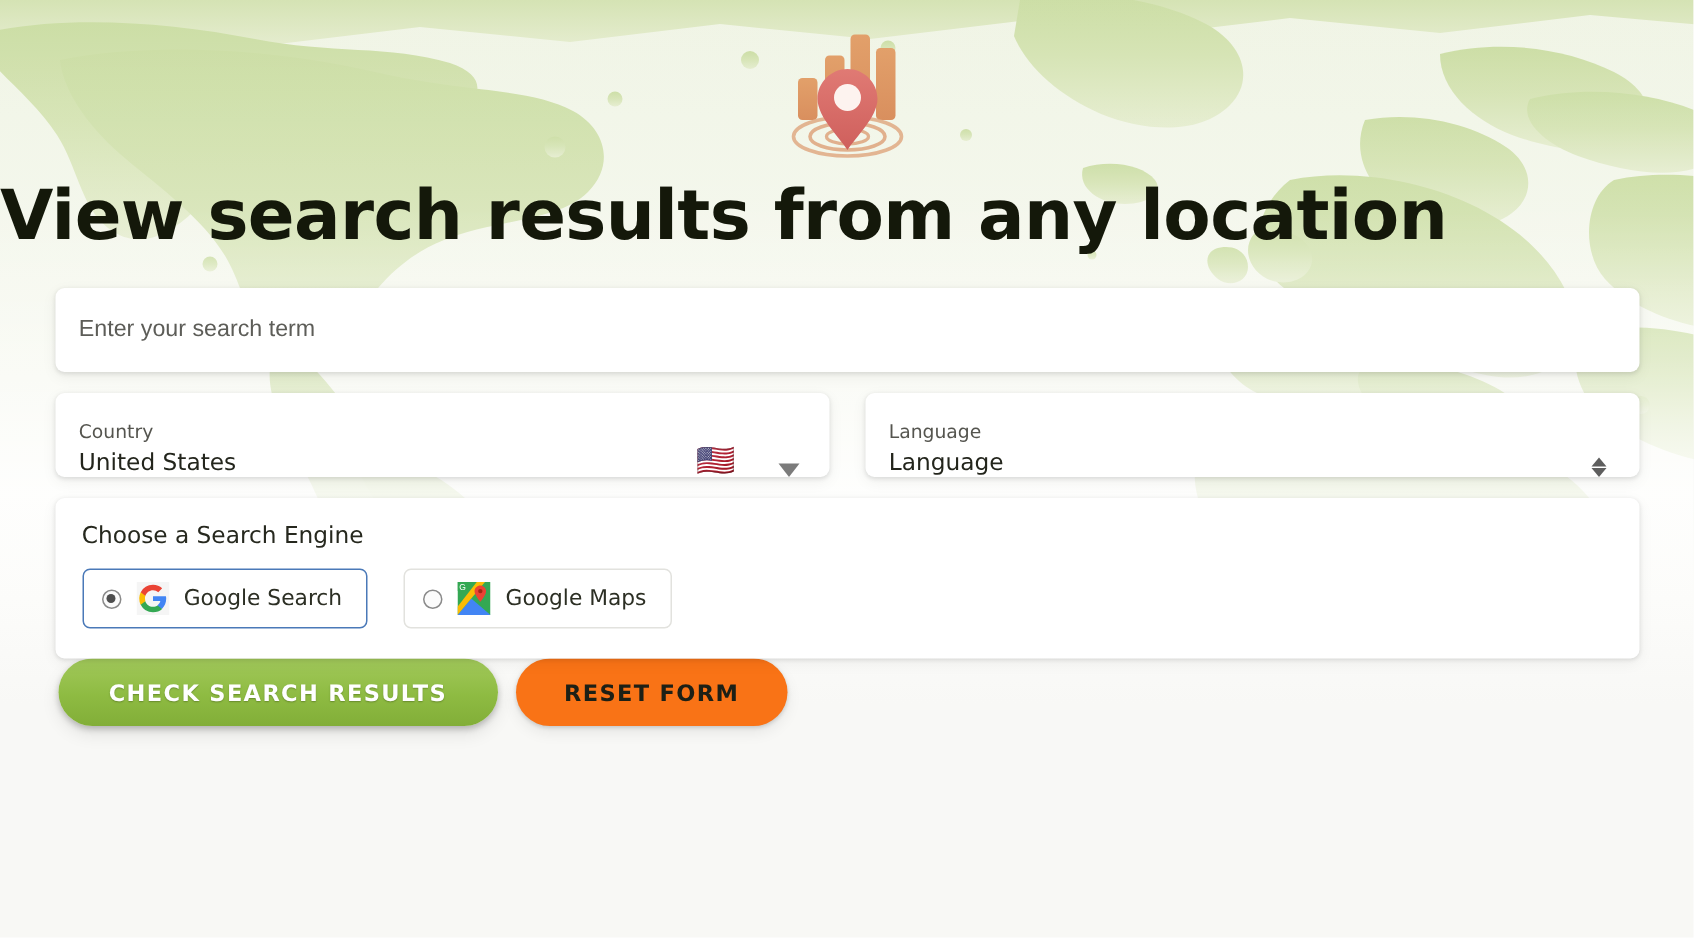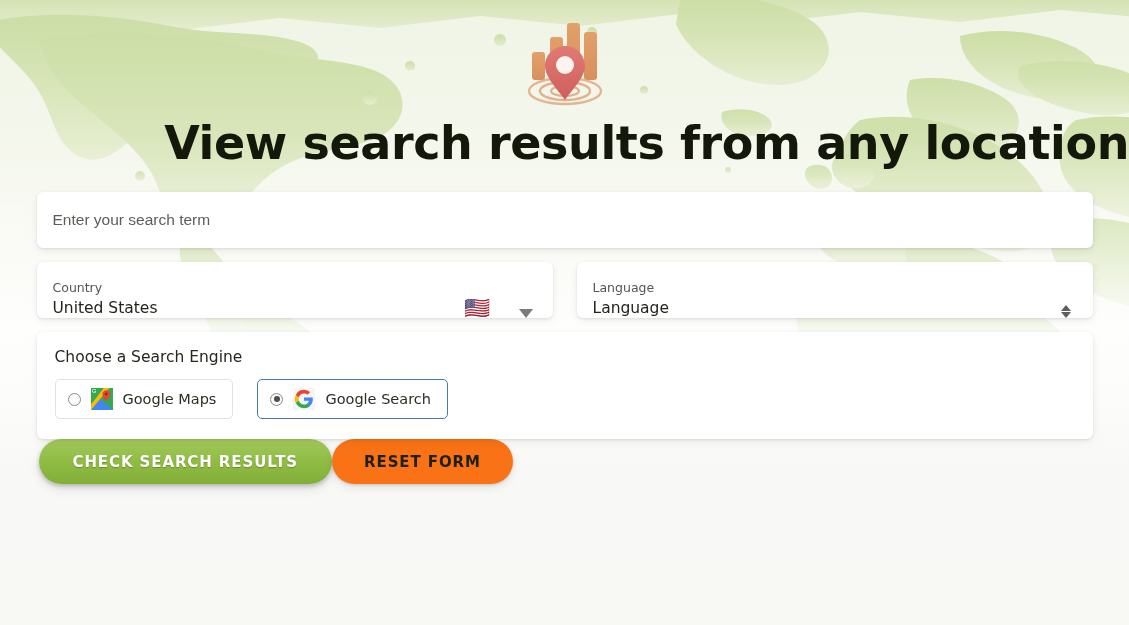--- a/index.html
+++ b/index.html
@@ -54,21 +54,21 @@
 
   #logo-wrap {
     width: 100%;
     display: flex;
     justify-content: center;
     padding-top: 14px;
     height: 110px;
   }
 
   #page-title {
-    text-align: right;
+    text-align: left;
     font-size: 46px;
     line-height: 54px;
     font-weight: bold;
     color: #14180a;
     letter-spacing: -0.4px;
     margin-top: 6px;
     font-family: "DejaVu Sans", "Liberation Sans", sans-serif;
   }
 
   
@@ -202,20 +202,21 @@
     font-size: 14.5px;
     color: #2c2f24;
     white-space: nowrap;
     font-family: "DejaVu Sans", "Liberation Sans", sans-serif;
   }
 
   
   #buttons {
     display: flex;
     align-items: center;
+    gap: 12px;
     padding-left: 2px;
   }
   .btn {
     height: 45px;
     border-radius: 24px;
     border: none;
     display: flex;
     align-items: center;
     justify-content: center;
     font-size: 15px;
@@ -383,47 +384,47 @@
         </span>
       </div>
 
     </div>
 
     <div class="card" id="engine-card">
       <div id="engine-heading">Choose a Search Engine</div>
 
       <div id="engine-options">
 
+        <div class="engine-opt selected">
+          <span class="radio"></span>
+          <svg class="engine-icon" viewBox="0 0 24 24">
+            <rect x="0" y="0" width="24" height="24" fill="#f5f5f5"></rect>
+            <path d="M21.6 12.22c0-.64-.06-1.25-.17-1.84H12v3.48h5.38a4.6 4.6 0 0 1-2 3.02v2.5h3.23c1.89-1.74 2.99-4.3 2.99-7.16z" fill="#4285f4"></path>
+            <path d="M12 22c2.7 0 4.96-.9 6.61-2.43l-3.23-2.5c-.9.6-2.05.95-3.38.95-2.6 0-4.8-1.75-5.59-4.11H3.07v2.58A10 10 0 0 0 12 22z" fill="#34a853"></path>
+            <path d="M6.41 13.91a5.99 5.99 0 0 1 0-3.82V7.51H3.07a10 10 0 0 0 0 8.98l3.34-2.58z" fill="#fbbc05"></path>
+            <path d="M12 5.98c1.47 0 2.79.51 3.83 1.5l2.86-2.86C16.95 2.99 14.7 2 12 2A10 10 0 0 0 3.07 7.51l3.34 2.58C7.2 7.73 9.4 5.98 12 5.98z" fill="#ea4335"></path>
+          </svg>
+          <span class="engine-label">Google Search</span>
+        </div>
+
         <div class="engine-opt">
           <span class="radio"></span>
           <svg class="engine-icon" viewBox="0 0 24 24">
             <rect x="0" y="0" width="24" height="24" fill="#34a853"></rect>
             <path d="M0 24 L10 12 L24 24 Z" fill="#4285f4"></path>
             <path d="M0 18 L14 0 L20 0 L0 24 Z" fill="#fbbc05"></path>
             <path d="M24 2 L24 24 L13 24 Z" fill="#ffffff" opacity="0.0"></path>
             <path d="M16.6 2.5c2.3 0 4.2 1.9 4.2 4.2 0 3-4.2 7.6-4.2 7.6s-4.2-4.6-4.2-7.6c0-2.3 1.9-4.2 4.2-4.2z" fill="#ea4335"></path>
             <circle cx="16.6" cy="6.6" r="1.6" fill="#a52714"></circle>
             <path d="M0 0 L7.5 0 L7.5 6.5 L0 6.5 Z" fill="#34a853"></path>
             <text x="1.2" y="5.6" font-size="6.2" font-family="Liberation Sans, sans-serif" fill="#ffffff">G</text>
           </svg>
           <span class="engine-label">Google Maps</span>
         </div>
 
-        <div class="engine-opt selected">
-          <span class="radio"></span>
-          <svg class="engine-icon" viewBox="0 0 24 24">
-            <rect x="0" y="0" width="24" height="24" fill="#f5f5f5"></rect>
-            <path d="M21.6 12.22c0-.64-.06-1.25-.17-1.84H12v3.48h5.38a4.6 4.6 0 0 1-2 3.02v2.5h3.23c1.89-1.74 2.99-4.3 2.99-7.16z" fill="#4285f4"></path>
-            <path d="M12 22c2.7 0 4.96-.9 6.61-2.43l-3.23-2.5c-.9.6-2.05.95-3.38.95-2.6 0-4.8-1.75-5.59-4.11H3.07v2.58A10 10 0 0 0 12 22z" fill="#34a853"></path>
-            <path d="M6.41 13.91a5.99 5.99 0 0 1 0-3.82V7.51H3.07a10 10 0 0 0 0 8.98l3.34-2.58z" fill="#fbbc05"></path>
-            <path d="M12 5.98c1.47 0 2.79.51 3.83 1.5l2.86-2.86C16.95 2.99 14.7 2 12 2A10 10 0 0 0 3.07 7.51l3.34 2.58C7.2 7.73 9.4 5.98 12 5.98z" fill="#ea4335"></path>
-          </svg>
-          <span class="engine-label">Google Search</span>
-        </div>
-
       </div>
     </div>
 
     <div id="buttons">
       <button class="btn" id="btn-primary">CHECK SEARCH RESULTS</button>
       <button class="btn" id="btn-secondary">RESET FORM</button>
     </div>
 
   </div>
 </div>

